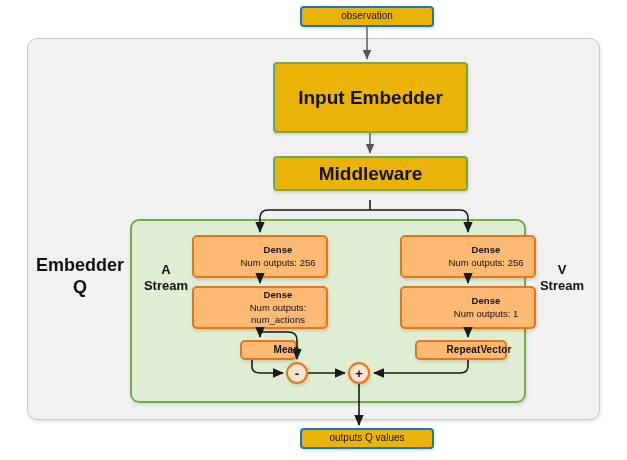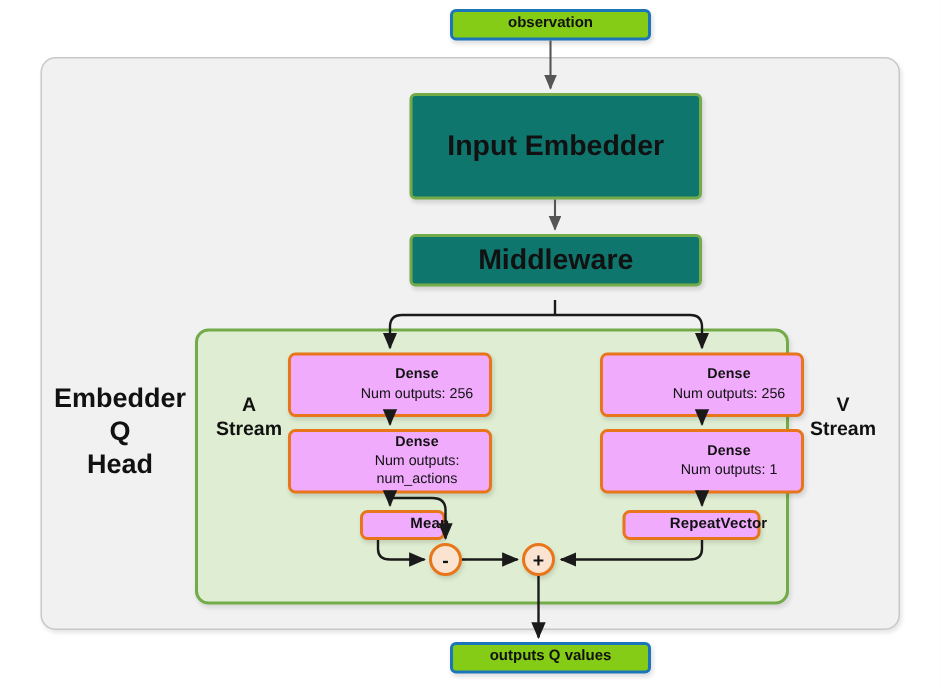--- a/index.html
+++ b/index.html
@@ -57,32 +57,32 @@
     height: 184px;
     box-sizing: border-box;
     background: #dfeed2;
     border: 2px solid #72ab48;
     border-radius: 9px;
     box-shadow: 1px 2px 3px rgba(0,0,0,0.10);
   }
 
   
   .green-box {
-    background: #0f766e;
+    background: #eab308;
     border: 2px solid #72ab48;
     border-radius: 4px;
     box-shadow: 1px 2px 3px rgba(0,0,0,0.13);
     font-weight: bold;
     font-size: 19px;
     color: #111111;
   }
 
   
   .orange-box {
-    background: #f0abfc;
+    background: #fdba74;
     border: 2px solid #e8751a;
     border-radius: 5px;
     box-shadow: 1px 2px 3px rgba(0,0,0,0.13);
     color: #111111;
     padding-left: 36px;
   }
   .orange-box .b-title {
     font-size: 9.5px;
     font-weight: bold;
     letter-spacing: 0.1px;
@@ -92,26 +92,26 @@
     font-weight: normal;
     margin-top: 1px;
   }
   .orange-box.single .b-title {
     font-size: 10px;
     font-weight: bold;
   }
 
   
   .blue-box {
-    background: #84cc16;
+    background: #eab308;
     border: 2px solid #1b75bb;
     border-radius: 4px;
     box-shadow: 1px 2px 3px rgba(0,0,0,0.13);
     font-size: 10px;
-    font-weight: bold;
+    font-weight: normal;
     color: #111111;
   }
 
   
   .op-circle {
     position: absolute;
     box-sizing: border-box;
     width: 22px;
     height: 22px;
     border-radius: 50%;
@@ -168,21 +168,20 @@
   <div class="node green-box" style="left:273px; top:62px; width:195px; height:71px;">
     <span>Input Embedder</span>
   </div>
 
   <div class="node green-box" style="left:273px; top:156px; width:195px; height:35px;">
     <span>Middleware</span>
   </div>
 
   <div class="plain-label label-head" style="left:32px; top:255px; width:96px;">
     <div>Embedder Q</div>
-    <div>Head</div>
   </div>
 
   <div class="plain-label label-stream" style="left:140px; top:262px; width:52px;">
     <div>A</div>
     <div>Stream</div>
   </div>
 
   <div class="plain-label label-stream" style="left:535px; top:262px; width:54px;">
     <div>V</div>
     <div>Stream</div>

